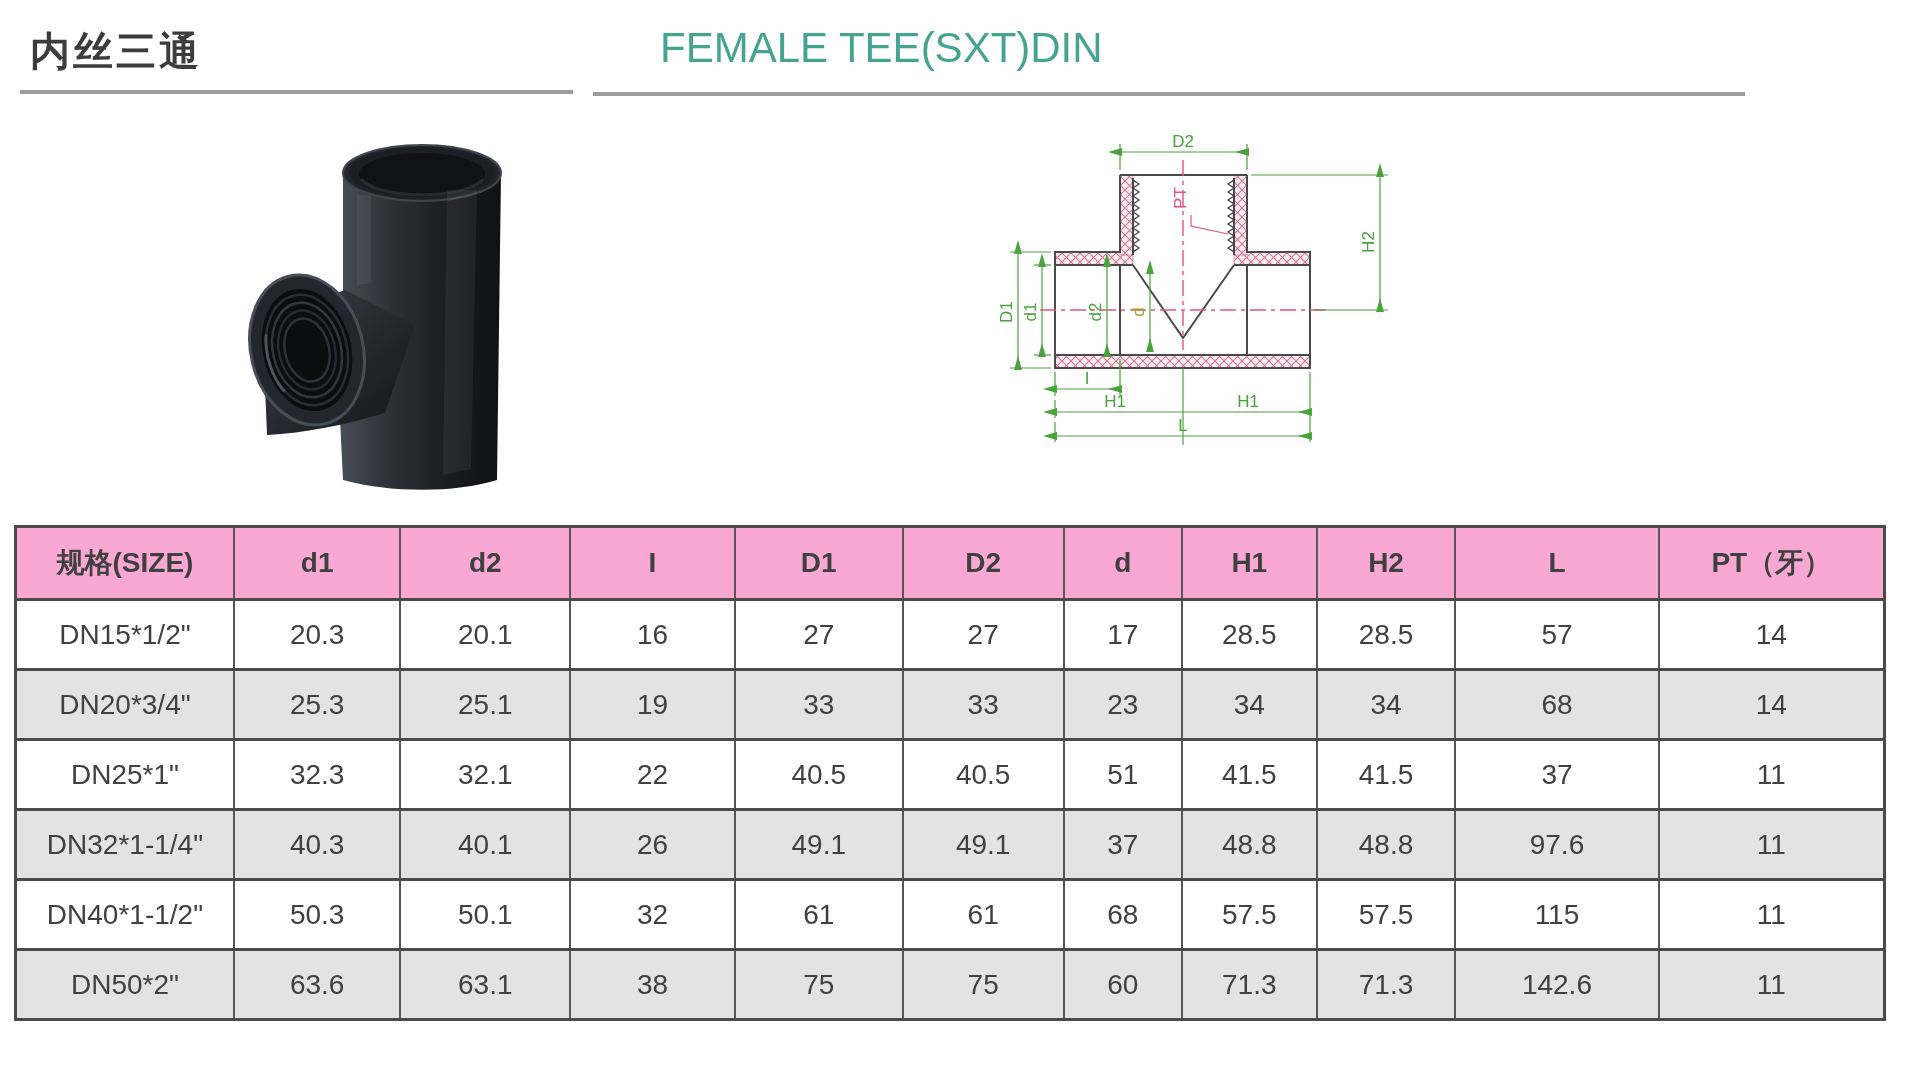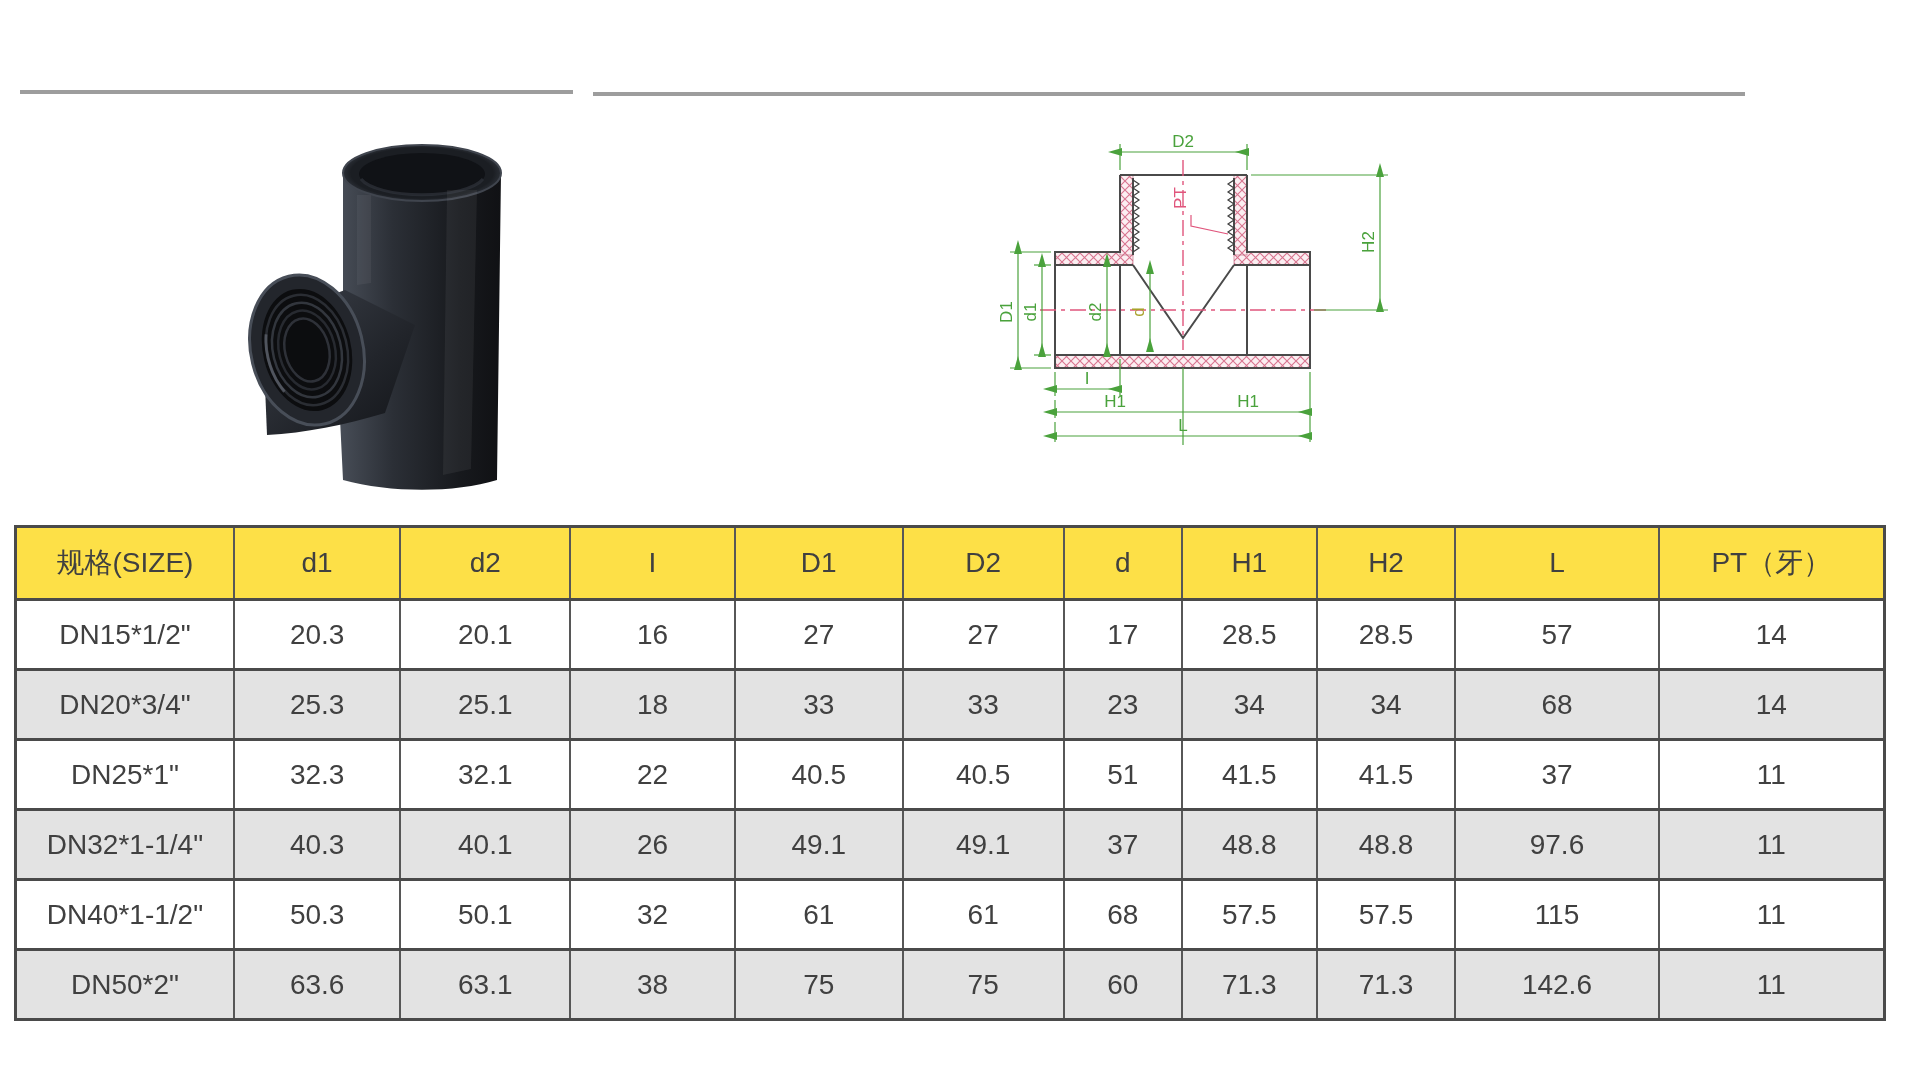--- a/index.html
+++ b/index.html
@@ -21,33 +21,35 @@
 
   
   .spec-table-wrap{position:absolute;left:14px;top:525px;width:1872px;height:496px;}
   table.spec{border-collapse:collapse;table-layout:fixed;width:100%;height:100%;border:3px solid #4a4a4a;}
   table.spec th,table.spec td{
     border-left:2px solid #575757;border-right:2px solid #575757;
     border-top:3px solid #4a4a4a;border-bottom:3px solid #4a4a4a;
     text-align:center;vertical-align:middle;
     font-size:28px;color:#404040;padding:0;
   }
-  table.spec th{background:#fde047;font-weight:400;height:70px;}
+  table.spec th{background:#f9a8d4;font-weight:700;height:70px;}
   table.spec td{background:#ffffff;}
   table.spec tr.alt td{background:#e3e3e3;}
   th:nth-child(1){width:11.7%;} th:nth-child(2){width:8.9%;} th:nth-child(3){width:9.1%;}
   th:nth-child(4){width:8.8%;} th:nth-child(5){width:9.0%;} th:nth-child(6){width:8.6%;}
   th:nth-child(7){width:6.3%;} th:nth-child(8){width:7.2%;} th:nth-child(9){width:7.4%;}
   th:nth-child(10){width:10.9%;} th:nth-child(11){width:12.1%;}
 </style>
 </head>
 <body>
 
 <div class="page">
 
+  <div class="title-cn">内丝三通</div>
+  <div class="title-en">FEMALE TEE(SXT)DIN</div>
   <div class="rule rule-left"></div>
   <div class="rule rule-right"></div>
 
   <div class="photo">
     <svg width="420" height="400" viewBox="0 0 420 400">
       <defs>
         <linearGradient id="bodyGrad" x1="0" y1="0" x2="1" y2="0">
           <stop offset="0" stop-color="#4a505a"></stop>
           <stop offset="0.35" stop-color="#2b2f36"></stop>
           <stop offset="0.75" stop-color="#17191d"></stop>
@@ -209,21 +211,21 @@
             <td>17</td>
             <td>28.5</td>
             <td>28.5</td>
             <td>57</td>
             <td>14</td>
           </tr>
           <tr class="alt">
             <td>DN20*3/4"</td>
             <td>25.3</td>
             <td>25.1</td>
-            <td>18</td>
+            <td>19</td>
             <td>33</td>
             <td>33</td>
             <td>23</td>
             <td>34</td>
             <td>34</td>
             <td>68</td>
             <td>14</td>
           </tr>
           <tr>
             <td>DN25*1"</td>

